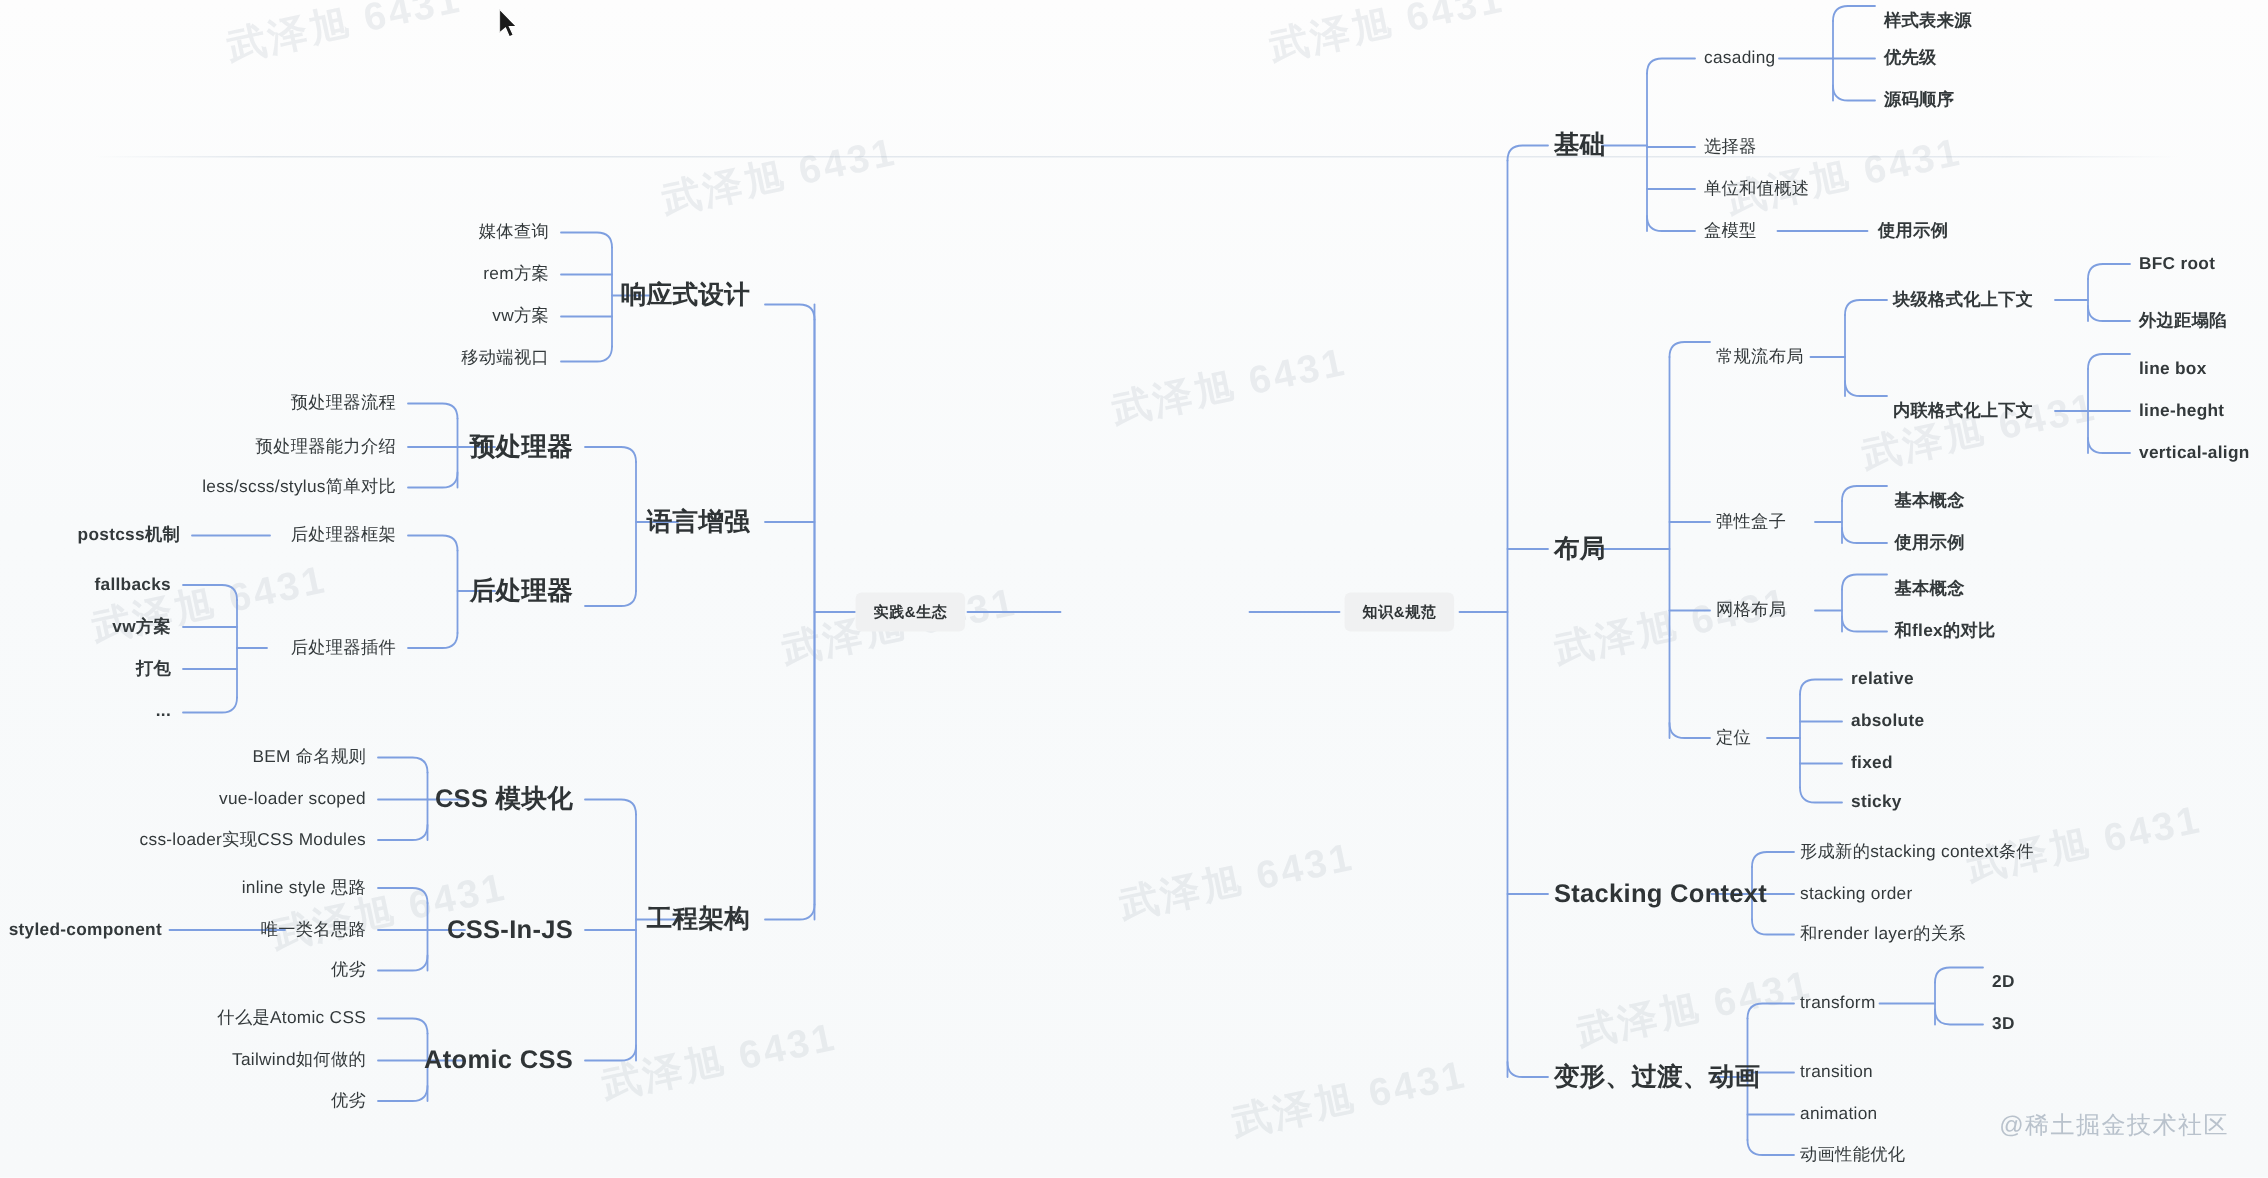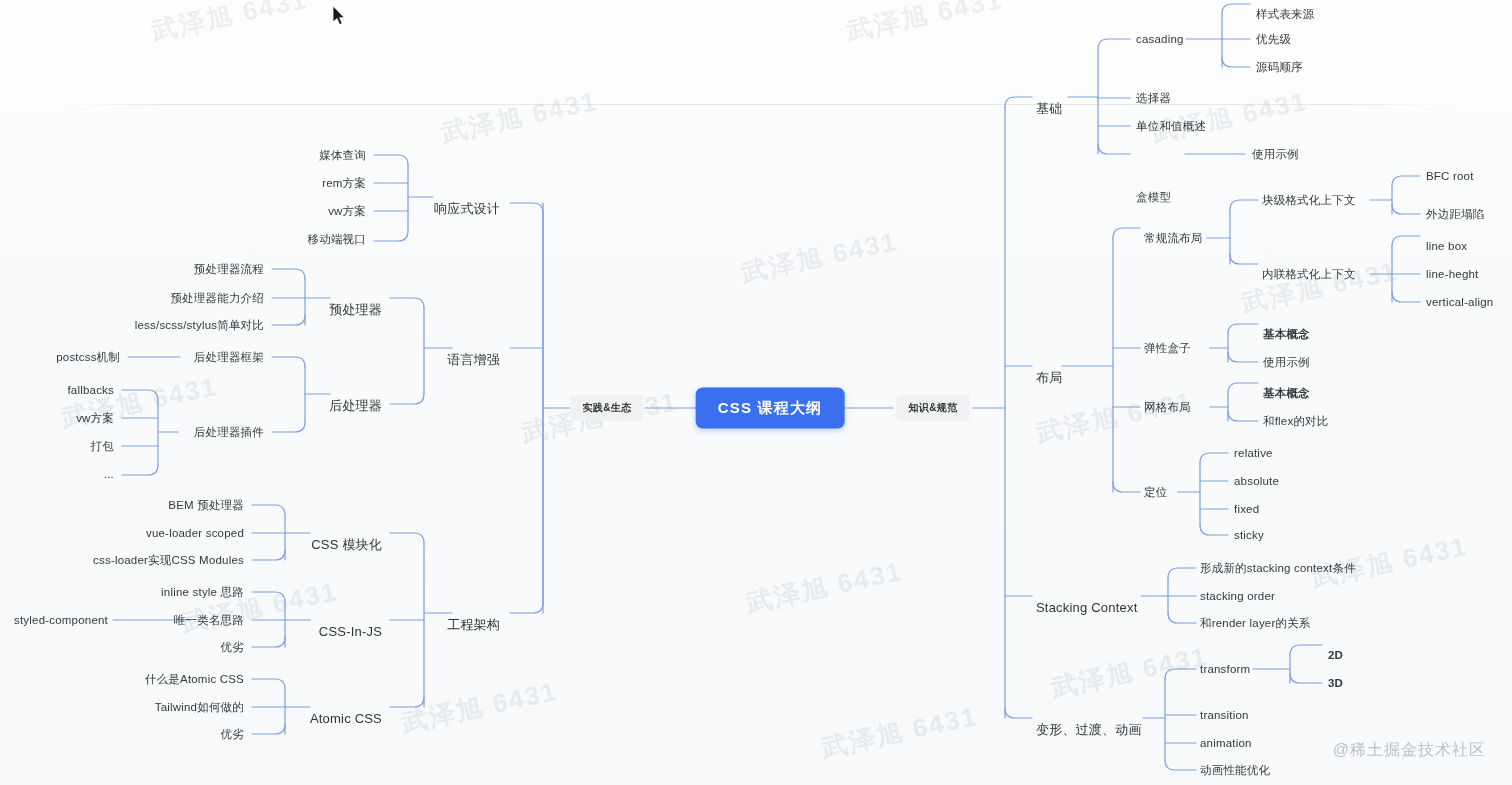--- a/index.html
+++ b/index.html
@@ -68,23 +68,23 @@
     font-size: 10px;
     font-weight: bold;
     letter-spacing: .4px;
     padding: 6px 12px;
     border-radius: 4px;
     white-space: nowrap;
     transform: translate(-50%, -50%);
   }
 
   
-  .lvl2 { font-weight: normal; font-size: 13px; margin-top: 12px; }
+  .lvl2 { font-weight: bold; font-size: 17px; }
   .lvl3 { font-weight: normal; font-size: 11.5px; color: #33393b;}
-  .lvl4 { font-weight: normal; font-size: 11.5px; color: #33393b;}
+  .lvl4 { font-weight: bold; font-size: 11.5px; color: #33393b;}
   .lvl4.b { font-weight: bold; }
 
   
   .wm {
     position: absolute;
     color: rgba(150,160,172,0.16);
     font-size: 26px;
     font-weight: bold;
     letter-spacing: 2px;
     white-space: nowrap;
@@ -277,21 +277,20 @@
 
       <path d="M1253,669 H1290"></path>
       <path d="M1290,655 V683"></path>
       <path d="M1290,655 Q1290,645 1300,645 H1322"></path>
       <path d="M1290,673 Q1290,683 1300,683 H1322"></path>
 
     </g>
   </svg>
 
 
-  <div id="root-node" style="left:770px; top:408px;">CSS 课程大纲</div>
 
   <div class="chip" style="left:607px; top:408px;">实践&amp;生态</div>
   <div class="chip" style="left:933px; top:408px;">知识&amp;规范</div>
 
   <div class="node right-anchor lvl2" style="left:500px; top:197px;">响应式设计</div>
   <div class="node right-anchor lvl2" style="left:500px; top:348px;">语言增强</div>
   <div class="node right-anchor lvl2" style="left:500px; top:613px;">工程架构</div>
 
   <div class="node right-anchor lvl3" style="left:366px; top:155px;">媒体查询</div>
   <div class="node right-anchor lvl3" style="left:366px; top:183px;">rem方案</div>
@@ -311,42 +310,42 @@
   <div class="node right-anchor lvl4" style="left:120px; top:357px;">postcss机制</div>
   <div class="node right-anchor lvl4" style="left:114px; top:390px;">fallbacks</div>
   <div class="node right-anchor lvl4" style="left:114px; top:418px;">vw方案</div>
   <div class="node right-anchor lvl4" style="left:114px; top:446px;">打包</div>
   <div class="node right-anchor lvl4" style="left:114px; top:474px;">...</div>
 
   <div class="node right-anchor lvl2" style="left:382px; top:533px;">CSS 模块化</div>
   <div class="node right-anchor lvl2" style="left:382px; top:620px;">CSS-In-JS</div>
   <div class="node right-anchor lvl2" style="left:382px; top:707px;">Atomic CSS</div>
 
-  <div class="node right-anchor lvl3" style="left:244px; top:505px;">BEM 预处理器</div>
+  <div class="node right-anchor lvl3" style="left:244px; top:505px;">BEM 命名规则</div>
   <div class="node right-anchor lvl3" style="left:244px; top:533px;text-align:right;">vue-loader scoped</div>
   <div class="node right-anchor lvl3" style="left:244px; top:560px;">css-loader实现CSS Modules</div>
 
   <div class="node right-anchor lvl3" style="left:244px; top:592px;">inline style 思路</div>
   <div class="node right-anchor lvl3" style="left:244px; top:620px;">唯一类名思路</div>
   <div class="node right-anchor lvl3" style="left:244px; top:647px;">优劣</div>
   <div class="node right-anchor lvl4" style="left:108px; top:620px;">styled-component</div>
 
   <div class="node right-anchor lvl3" style="left:244px; top:679px;">什么是Atomic CSS</div>
   <div class="node right-anchor lvl3" style="left:244px; top:707px;">Tailwind如何做的</div>
   <div class="node right-anchor lvl3" style="left:244px; top:734px;">优劣</div>
 
   <div class="node lvl2" style="left:1036px; top:97px;">基础</div>
   <div class="node lvl2" style="left:1036px; top:366px;">布局</div>
   <div class="node lvl2" style="left:1036px; top:596px;">Stacking Context</div>
   <div class="node lvl2" style="left:1036px; top:718px;">变形、过渡、动画</div>
 
   <div class="node lvl3" style="left:1136px; top:39px;">casading</div>
   <div class="node lvl3" style="left:1136px; top:98px;">选择器</div>
   <div class="node lvl3" style="left:1136px; top:126px;">单位和值概述</div>
-  <div class="node lvl3" style="left:1136px; top:154px;margin-top:43px;">盒模型</div>
+  <div class="node lvl3" style="left:1136px; top:154px;">盒模型</div>
 
   <div class="node lvl4" style="left:1256px; top:14px;">样式表来源</div>
   <div class="node lvl4" style="left:1256px; top:39px;">优先级</div>
   <div class="node lvl4" style="left:1256px; top:67px;">源码顺序</div>
   <div class="node lvl4" style="left:1252px; top:154px;">使用示例</div>
 
   <div class="node lvl3" style="left:1144px; top:238px;">常规流布局</div>
   <div class="node lvl3" style="left:1144px; top:348px;">弹性盒子</div>
   <div class="node lvl3" style="left:1144px; top:407px;">网格布局</div>
   <div class="node lvl3" style="left:1144px; top:492px;">定位</div>

